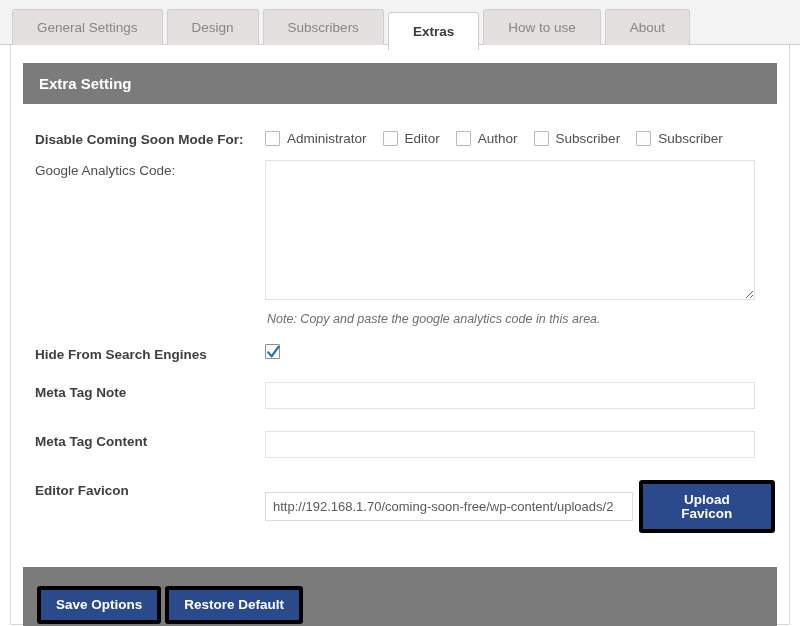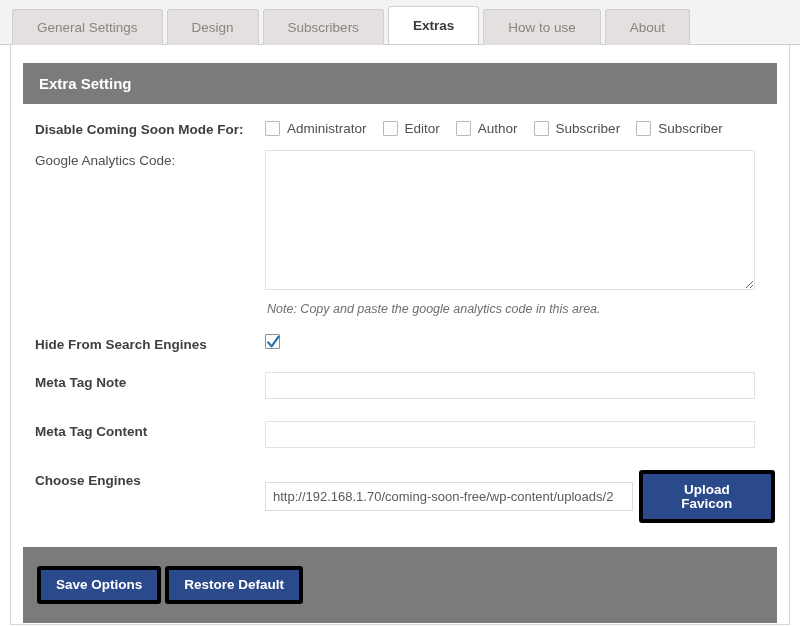--- a/index.html
+++ b/index.html
@@ -43,21 +43,21 @@
     top: 1px;
     white-space: nowrap;
     cursor: pointer;
   }
   .tab.active {
     background: #ffffff;
     color: #3b3b3b;
     font-weight: bold;
     height: 38px;
     line-height: 37px;
-    top: 0;
+    top: 6px;
     z-index: 3;
   }
 
   
   .panel {
     position: relative;
     margin: 0 10px;
     padding: 0;
     background: #ffffff;
     border-left: 1px solid #d6d6d6;
@@ -75,21 +75,21 @@
     background: #7b7b7b;
     color: #ffffff;
     font-size: 15px;
     font-weight: bold;
     padding: 12px 16px;
     box-sizing: border-box;
   }
 
   
   .form {
-    padding: 2px 2px;
+    padding: 12px 2px;
   }
   .row {
     display: flex;
     align-items: flex-start;
     padding: 13px 0 0 0;
   }
   .row-label {
     width: 240px;
     flex: 0 0 240px;
     padding-top: 3px;
@@ -288,21 +288,21 @@
       </div>
 
       <div class="row" style="padding-top:22px;">
         <div class="row-label bold">Meta Tag Content</div>
         <div class="row-field">
           <input class="txt" type="text" value="" style="">
         </div>
       </div>
 
       <div class="row" style="padding-top:22px;">
-        <div class="row-label bold">Choose Engines</div>
+        <div class="row-label bold">Editor Favicon</div>
         <div class="row-field">
           <div class="favicon-line">
             <input class="txt favicon" type="text" value="http://192.168.1.70/coming-soon-free/wp-content/uploads/2" style="">
             <button class="btn upload">Upload Favicon</button>
           </div>
         </div>
       </div>
 
     </div>
 

